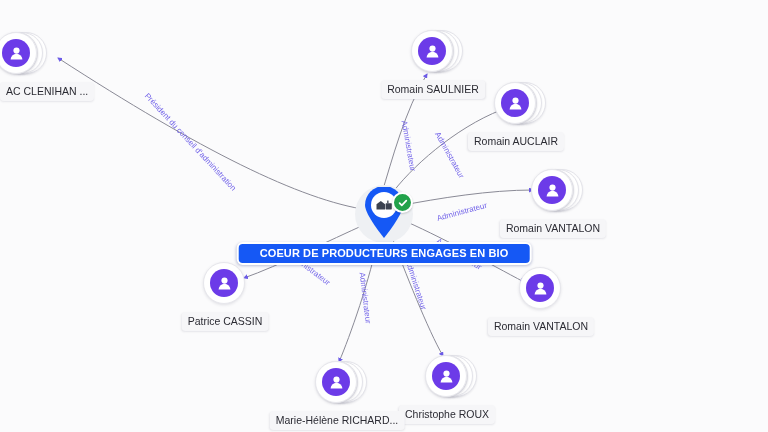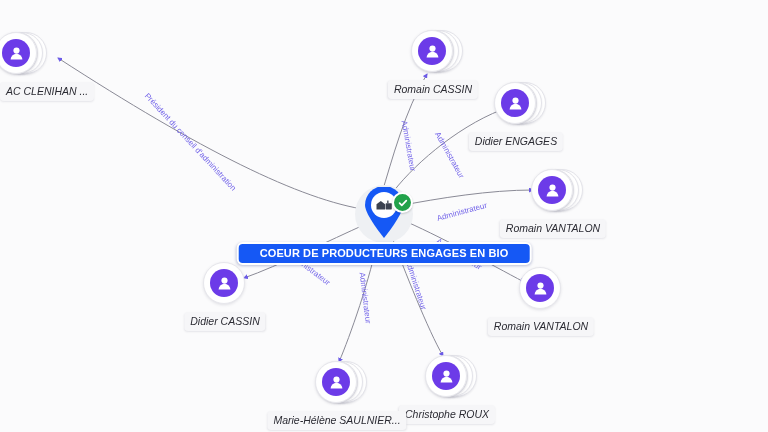--- a/index.html
+++ b/index.html
@@ -57,21 +57,20 @@
     top:30px;
     transform:translateX(-50%);
     white-space:nowrap;
     background:#f6f6f8;
     color:#2b2b33;
     font-size:10.5px;
     line-height:13px;
     padding:3px 6px;
     border-radius:4px;
     box-shadow:0 1px 2px rgba(40,40,70,.10);
-    font-style:italic;
   }
 
   
   #company{
     position:absolute;
     left:384px;top:214px;
     transform:translate(-50%,-50%);
     width:0;height:0;
   }
   .halo{
@@ -186,37 +185,37 @@
           <div class="card c1"></div>
           <div class="avatar-wrap">
             <div class="avatar">
               <svg width="17" height="17" viewBox="0 0 17 17">
                 <circle cx="8.5" cy="5.6" r="3.1" fill="#ffffff"></circle>
                 <path d="M2.6 14.6 a5.9 5.9 0 0 1 11.8 0 z" fill="#ffffff"></path>
               </svg>
             </div>
           </div>
         </div>
-        <div class="node-label">Romain CASSIN</div>
+        <div class="node-label">Romain SAULNIER</div>
       </div>
       <div class="node" style="left: 516px; top: 102px;">
         <div class="stack">
           <div class="card c3"></div>
           <div class="card c2"></div>
           <div class="card c1"></div>
           <div class="avatar-wrap">
             <div class="avatar">
               <svg width="17" height="17" viewBox="0 0 17 17">
                 <circle cx="8.5" cy="5.6" r="3.1" fill="#ffffff"></circle>
                 <path d="M2.6 14.6 a5.9 5.9 0 0 1 11.8 0 z" fill="#ffffff"></path>
               </svg>
             </div>
           </div>
         </div>
-        <div class="node-label">Didier ENGAGES</div>
+        <div class="node-label">Romain AUCLAIR</div>
       </div>
       <div class="node" style="left: 553px; top: 189px;">
         <div class="stack">
           <div class="card c3"></div>
           <div class="card c2"></div>
           <div class="card c1"></div>
           <div class="avatar-wrap">
             <div class="avatar">
               <svg width="17" height="17" viewBox="0 0 17 17">
                 <circle cx="8.5" cy="5.6" r="3.1" fill="#ffffff"></circle>
@@ -263,34 +262,34 @@
           <div class="card c1"></div>
           <div class="avatar-wrap">
             <div class="avatar">
               <svg width="17" height="17" viewBox="0 0 17 17">
                 <circle cx="8.5" cy="5.6" r="3.1" fill="#ffffff"></circle>
                 <path d="M2.6 14.6 a5.9 5.9 0 0 1 11.8 0 z" fill="#ffffff"></path>
               </svg>
             </div>
           </div>
         </div>
-        <div class="node-label">Marie-Hélène SAULNIER...</div>
+        <div class="node-label">Marie-Hélène RICHARD...</div>
       </div>
       <div class="node" style="left: 225px; top: 282px;">
         <div class="stack">
           <div class="avatar-wrap">
             <div class="avatar">
               <svg width="17" height="17" viewBox="0 0 17 17">
                 <circle cx="8.5" cy="5.6" r="3.1" fill="#ffffff"></circle>
                 <path d="M2.6 14.6 a5.9 5.9 0 0 1 11.8 0 z" fill="#ffffff"></path>
               </svg>
             </div>
           </div>
         </div>
-        <div class="node-label">Didier CASSIN</div>
+        <div class="node-label">Patrice CASSIN</div>
       </div>
     </div>
 
   <div id="company">
     <div class="halo"></div>
     <div class="pin">
       <svg width="44" height="52" viewBox="0 0 44 52">
         <path d="M22 51 C22 51 41 28 41 18 A19 19 0 1 0 3 18 C3 28 22 51 22 51 Z" fill="#1558F5"></path>
         <circle cx="22" cy="18" r="13" fill="#ffffff"></circle>
         <g fill="#3c4250">

